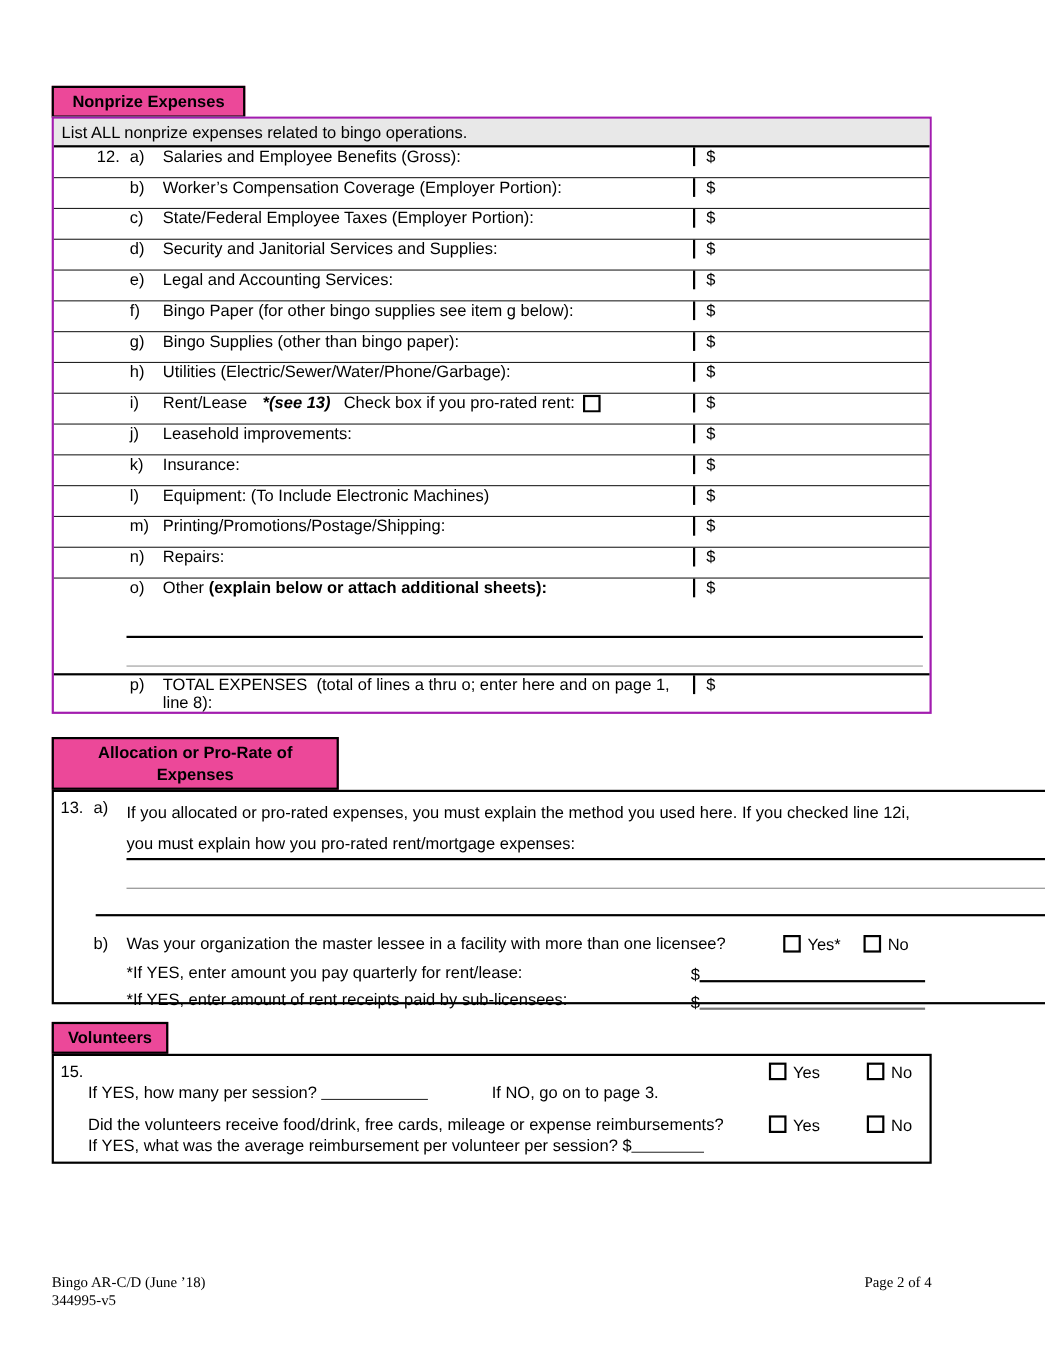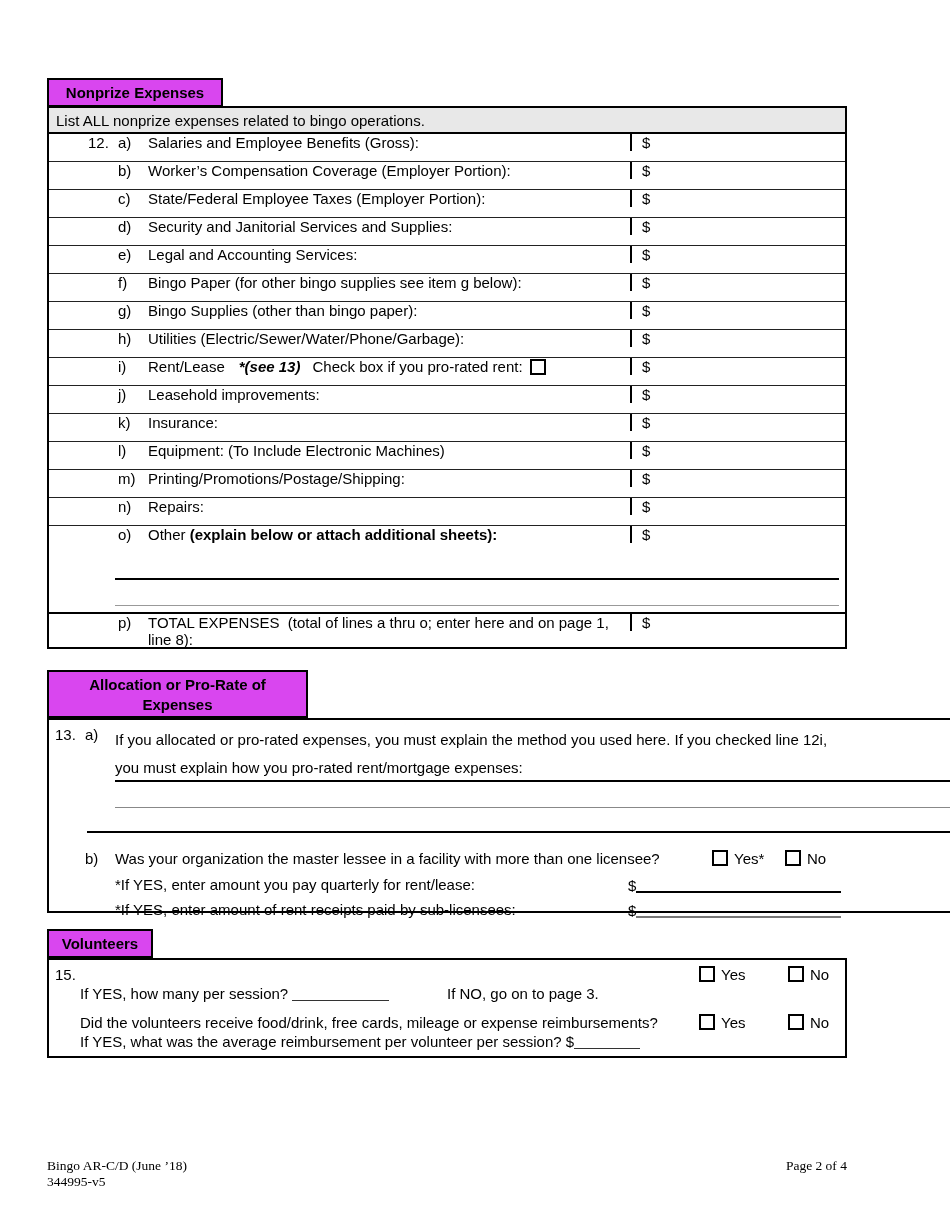--- a/index.html
+++ b/index.html
@@ -1,23 +1,23 @@
 <!DOCTYPE html>
 <html><head>
 <meta charset="utf-8">
 <style>
   html,body{margin:0;padding:0;background:#fff;}
   body{width:950px;height:1230px;position:relative;font-family:"Liberation Sans",sans-serif;color:#000;font-size:15px;}
   
-  .tab{position:absolute;background:#d946ef;border:2px solid #000;box-sizing:border-box;font-weight:bold;display:flex;align-items:center;justify-content:center;text-align:center;}
+  .tab{position:absolute;background:#ec4899;border:2px solid #000;box-sizing:border-box;font-weight:bold;display:flex;align-items:center;justify-content:center;text-align:center;}
   #tab-nonprize{left:47px;top:78px;width:176px;height:29px;}
   #tab-allocation{left:47px;top:670px;width:261px;height:48px;flex-direction:column;line-height:20px;padding-top:1px;}
   #tab-volunteers{left:47px;top:929px;width:106px;height:29px;}
   
-  #nonprize-table{position:absolute;left:47px;top:106px;width:800px;border:2px solid #000000;box-sizing:border-box;background:#fff;}
+  #nonprize-table{position:absolute;left:47px;top:106px;width:800px;border:2px solid #a21caf;box-sizing:border-box;background:#fff;}
   .instr{height:26px;background:#e8e8e8;border-bottom:2px solid #000;display:flex;align-items:center;padding-left:7px;box-sizing:border-box;white-space:pre-wrap;}
   .trow{display:flex;height:28px;border-bottom:1px solid #222;box-sizing:border-box;align-items:flex-start;padding-left:32px;}
   .trow-o{border-bottom:none;}
   .trow-p{height:33px;border-bottom:none;}
   .cell-num{flex:0 0 30px;padding-left:7px;display:flex;align-items:center;}
   .cell-letter{flex:0 0 30px;display:flex;align-items:center;}
   .cell-label{flex:1;display:flex;align-items:center;white-space:pre-wrap;overflow:hidden;}
   .cell-amount{flex:0 0 168px;border-left:2px solid #000;padding-left:10px;display:flex;align-items:center;box-sizing:border-box;}
   .cell-extra{flex:0 0 47px;border-left:2px solid #000;box-sizing:border-box;}
   .see-note{font-weight:bold;font-style:italic;margin:0 12px 0 14px;}

